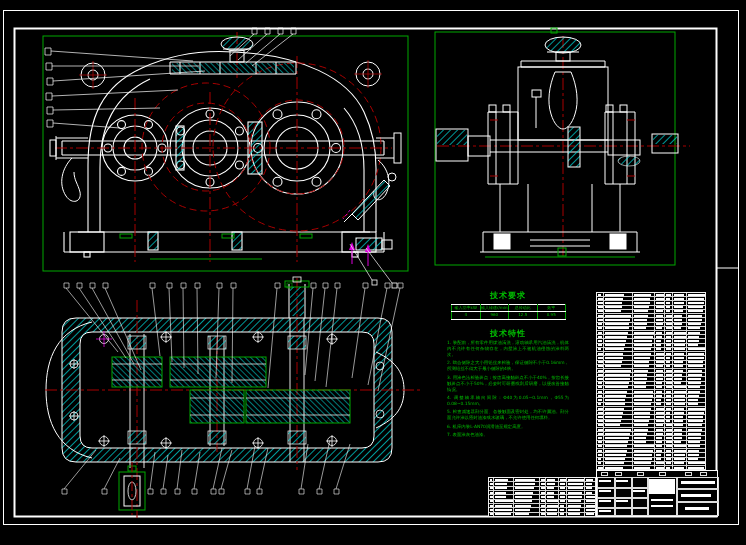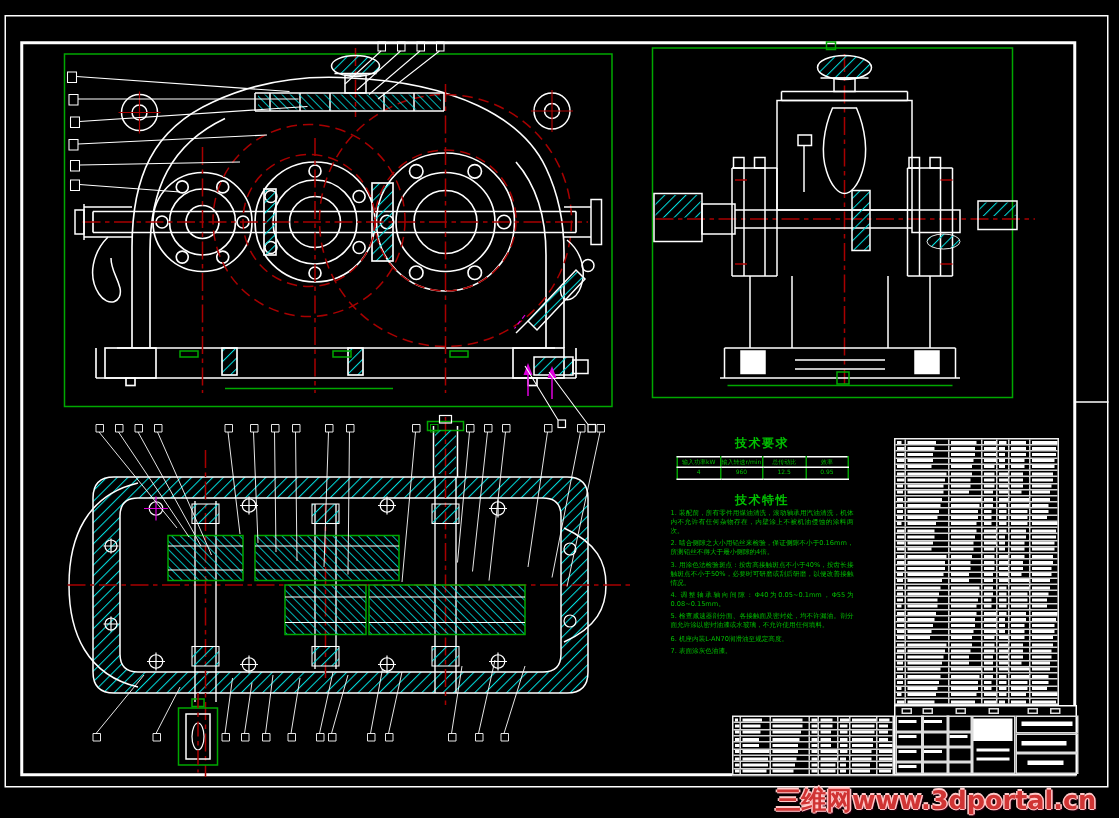--- a/index.html
+++ b/index.html
@@ -1586,15 +1586,14 @@
   <div class="tbbar" style="left:54px;top:28px;width:22px;height:2px;"></div>
   <div class="tbbar" style="left:54px;top:34px;width:22px;height:2px;"></div>
   <div class="tbcell" style="left:80px;top:6px;width:42px;height:12px;"></div>
   <div class="tbcell" style="left:80px;top:18px;width:42px;height:13px;"></div>
   <div class="tbcell" style="left:80px;top:31px;width:42px;height:14px;"></div>
   <div class="tbbar" style="left:84px;top:10px;width:34px;height:3px;"></div>
   <div class="tbbar" style="left:84px;top:23px;width:30px;height:3px;"></div>
   <div class="tbbar" style="left:88px;top:36px;width:24px;height:3px;"></div>
 </div>
 
-<div id="watermark" class="abs" style="left:517px;top:522px;">三维网www.3dportal.cn</div>
 
 </div>
 
 </body></html>

